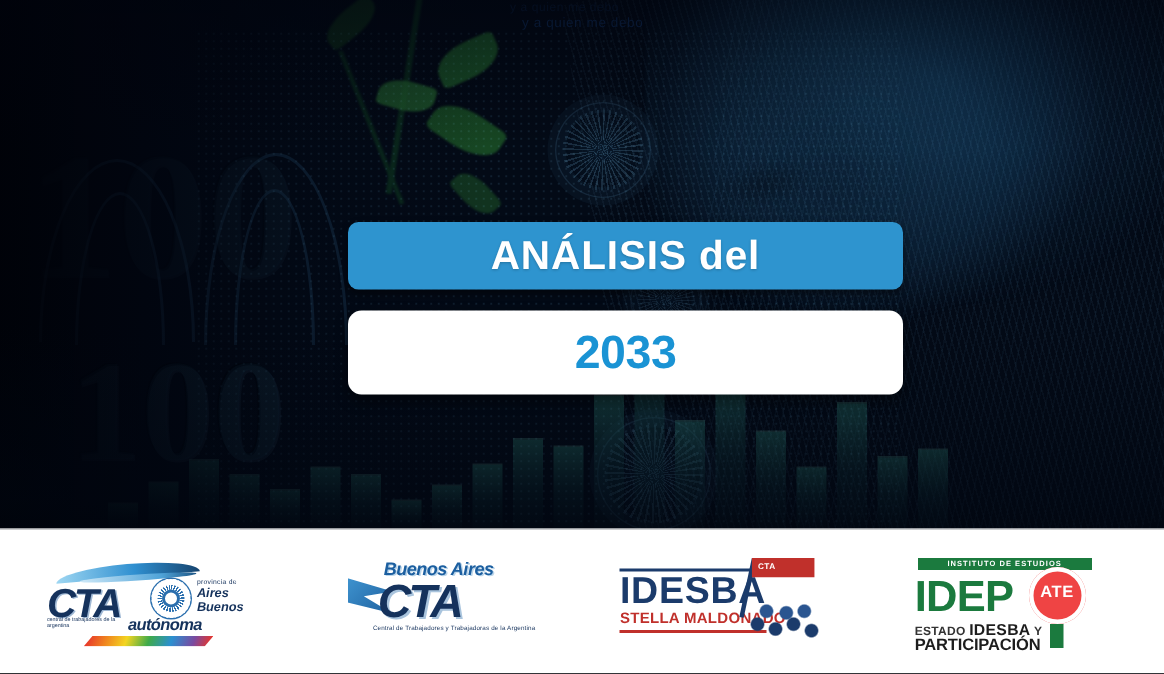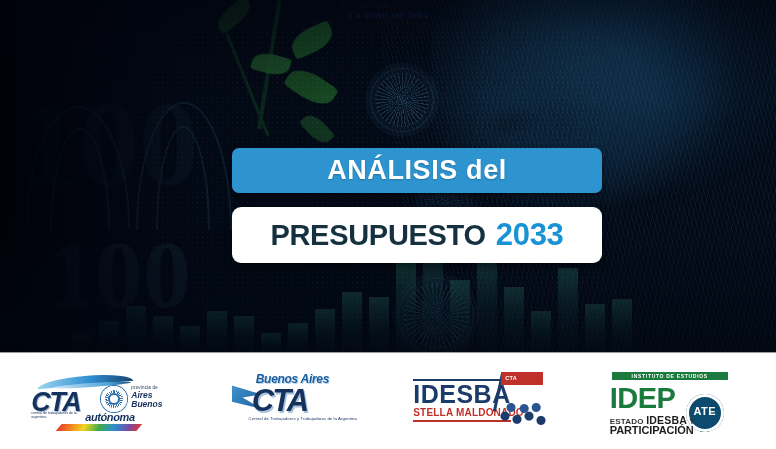--- a/index.html
+++ b/index.html
@@ -276,22 +276,22 @@
   }
   #logo-idep .topbar .tt{
     position:absolute;left:0;top:1px;width:116px;text-align:center;
     font-size:5px;font-weight:700;color:#ffffff;letter-spacing:.7px;
   }
   #logo-idep .word{
     position:absolute;left:2px;top:12px;
     font-size:29px;font-weight:700;color:#1b7a3e;letter-spacing:-.5px;
   }
   #logo-idep .ate{
-    position:absolute;left:78px;top:24px;width:38px;height:38px;border-radius:50%;
-    background:#0c4a6e;box-shadow:inset 0 0 0 3px #ffffff;
+    position:absolute;left:78px;top:8px;width:38px;height:38px;border-radius:50%;
+    background:#ef4444;box-shadow:inset 0 0 0 3px #ffffff;
   }
   #logo-idep .ate .atew{
     position:absolute;left:0;top:11px;width:38px;text-align:center;
     font-size:11px;font-weight:700;color:#ffffff;letter-spacing:.4px;
   }
   #logo-idep .tail{
     position:absolute;left:92px;top:46px;width:9px;height:16px;background:#1b7a3e;
   }
   #logo-idep .l2{
     position:absolute;left:2px;top:44px;font-size:8px;color:#333333;font-weight:700;letter-spacing:.2px;
@@ -369,21 +369,20 @@
   <div class="bg-layer bg-dots"></div>
   <div class="bg-layer bg-vignette-left"></div>
   <div class="bg-layer bg-vignette-top"></div>
   <div class="bg-layer bg-vignette-bottom"></div>
 
   <div id="band-analisis" class="title-band">
     <span class="t">ANÁLISIS del</span>
   </div>
 
   <div id="band-presupuesto" class="title-band">
-    <span class="t1">PRESUPUESTO</span>
     <span class="t2">2033</span>
   </div>
 
   <div id="footer">
 
     <div class="logo" id="logo-cta-autonoma">
       <div class="swoosh"></div>
       <div class="swoosh2"></div>
       <div class="cta-word">CTA</div>
       <div class="gear"></div>

